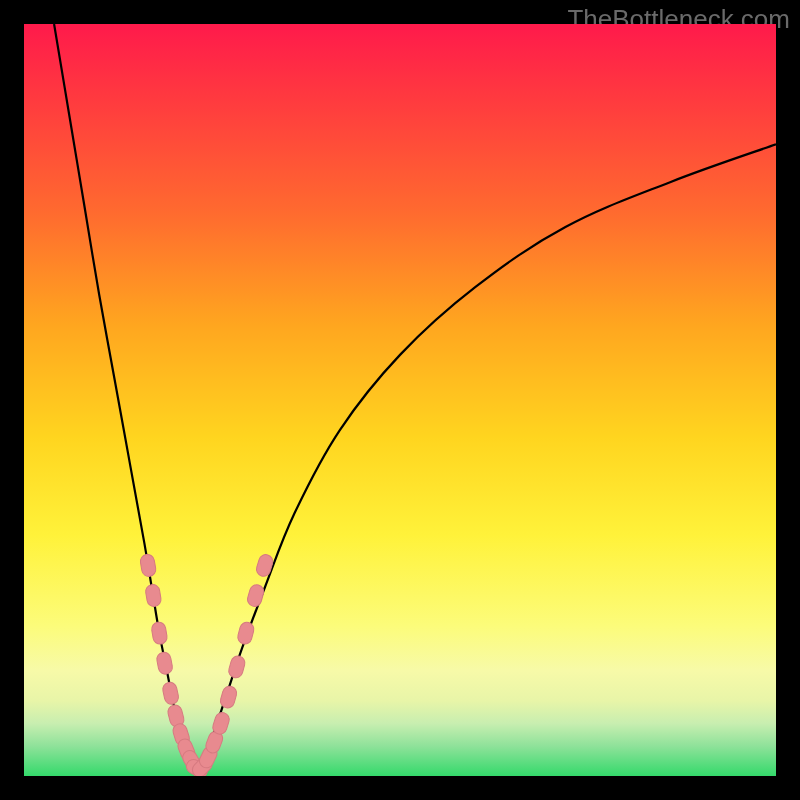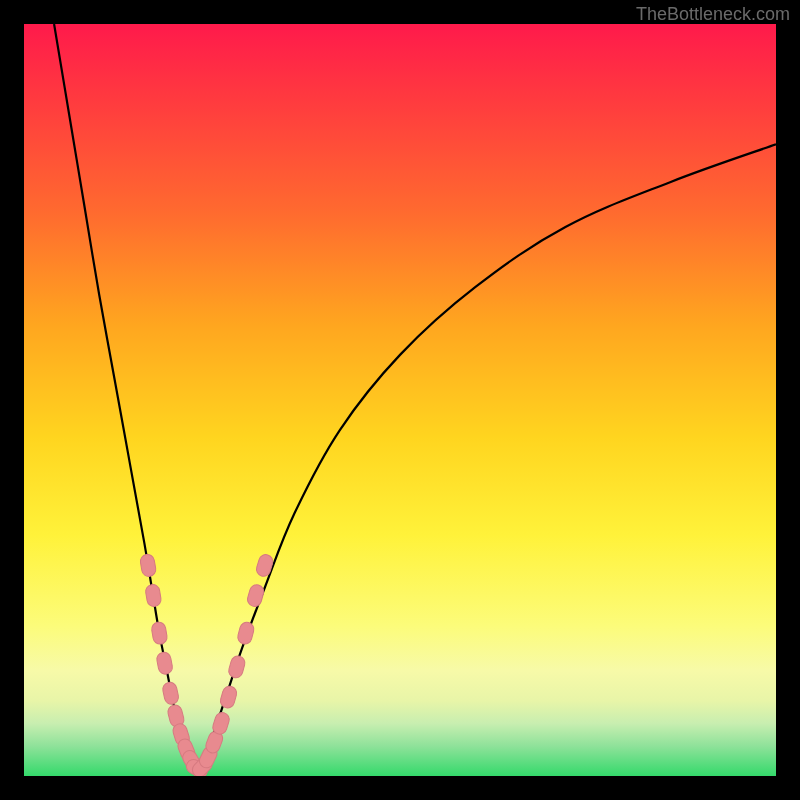--- a/index.html
+++ b/index.html
@@ -42,21 +42,21 @@
       #c8eeb0 93%,
       #8fe29a 96%,
       #34d96b 100%
     );
   }
   .watermark {
     position: absolute;
     top: 4px;
     right: 10px;
     color: #6a6a6a;
-    font-size: 18px;
+    font-size: 26px;
     letter-spacing: 0px;
     font-weight: 500;
     user-select: none;
   }
   svg.curves {
     position: absolute;
     inset: 0;
   }
 </style>
 </head>

